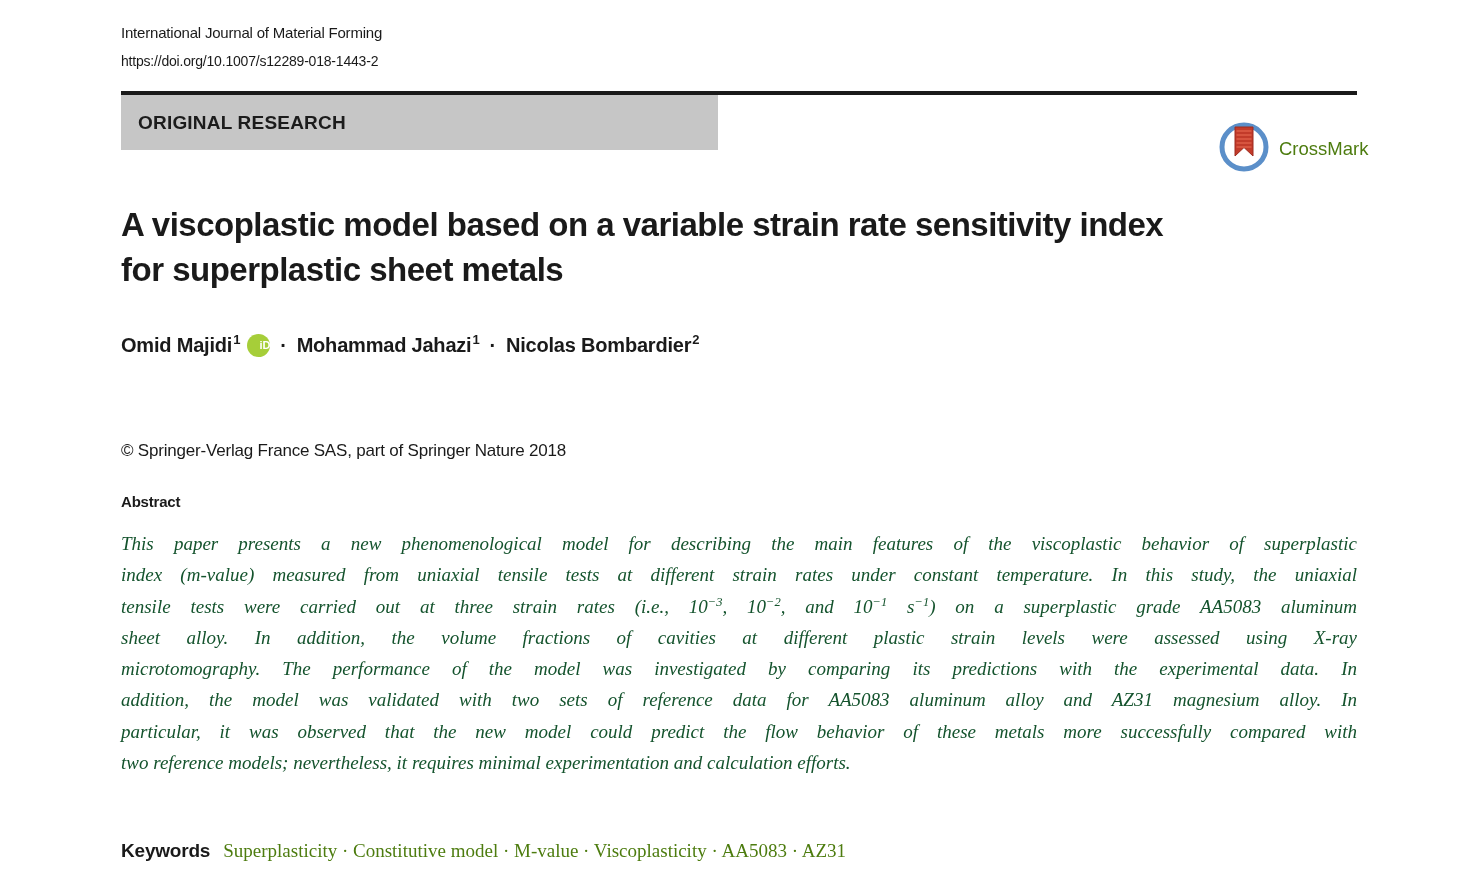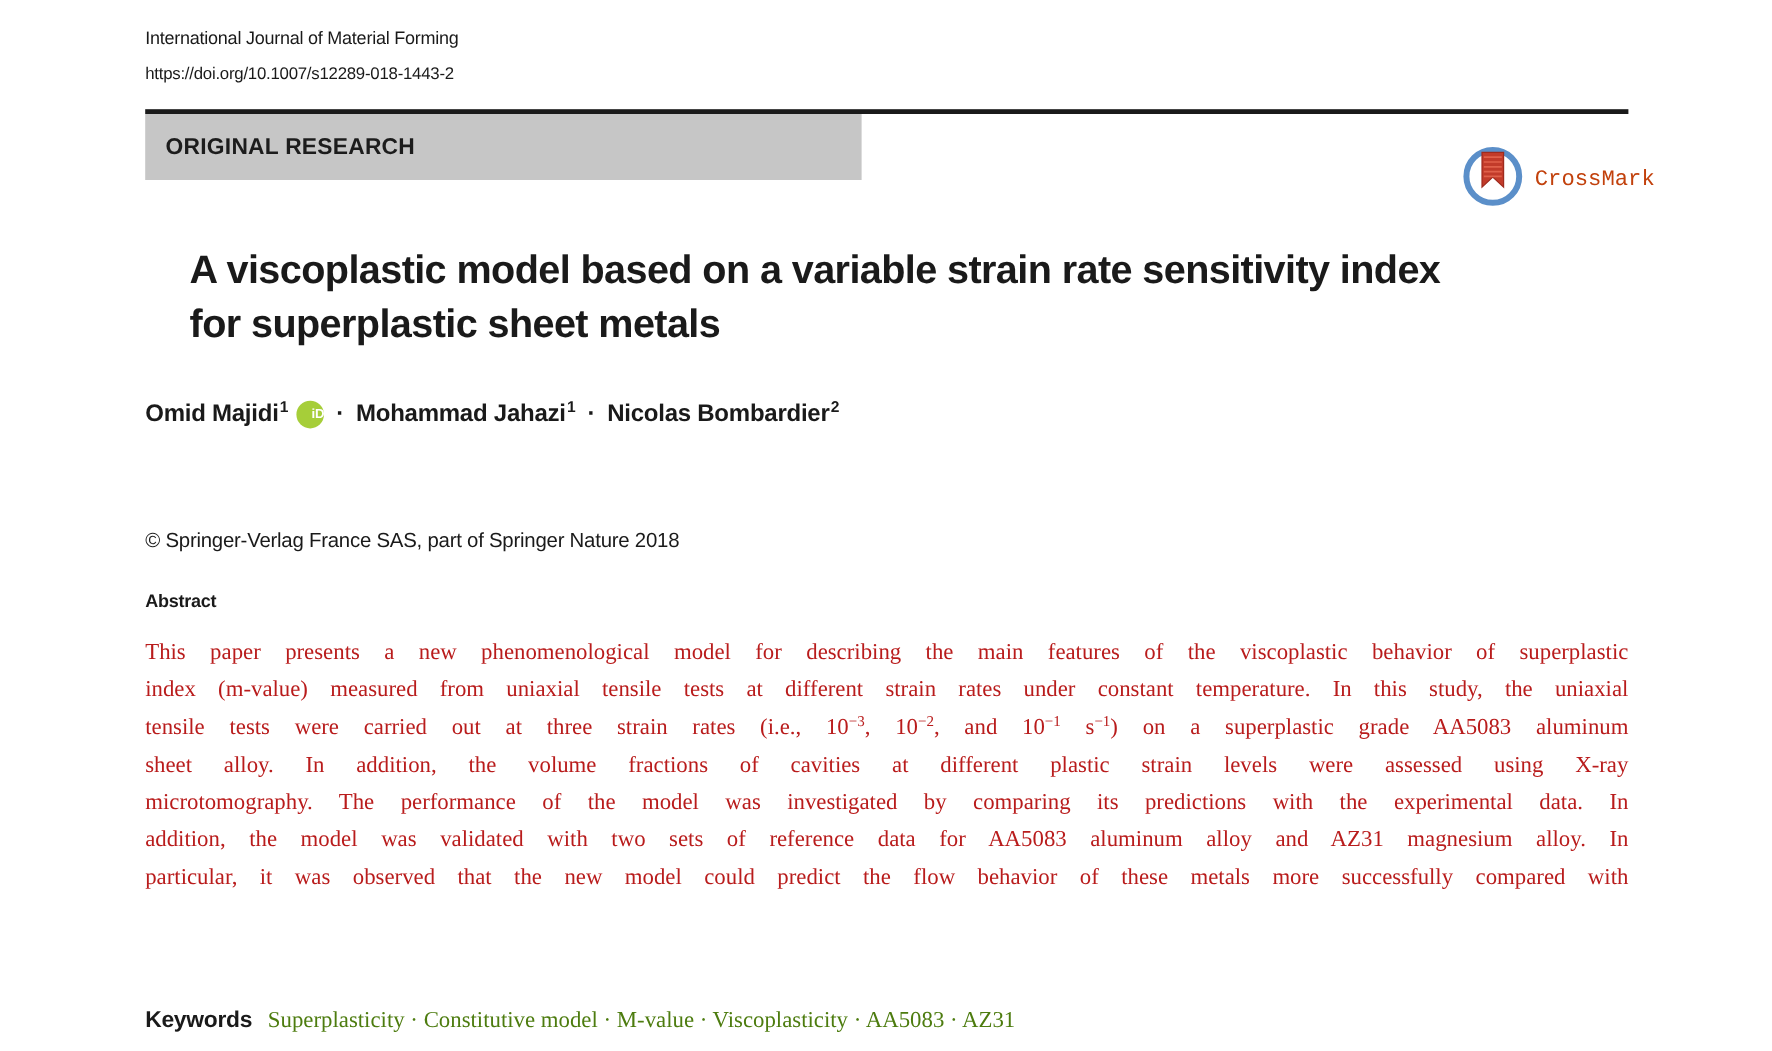--- a/index.html
+++ b/index.html
@@ -30,49 +30,48 @@
   }
   .type-bar span{
     padding-left:17px;font-size:19px;font-weight:bold;letter-spacing:0.2px;color:#1c1c1c;
   }
   .crossmark{
     left:1218px;top:120px;
     display:flex;align-items:center;gap:9px;
     cursor:pointer;
   }
   .crossmark .cm-label{
-    font-family:Liberation Mono, monospace;
-    font-size:18.5px;color:#c2410c;
+    font-family:Liberation Sans, sans-serif;
+    font-size:18.5px;color:#4d7c0f;
   }
   .title{
     left:121px;top:202px;
     font-size:33px;font-weight:bold;line-height:45px;letter-spacing:-0.5px;
     white-space:nowrap;
-    margin-left:37px;
   }
   .authors{
     left:121px;top:334px;
     font-size:20px;font-weight:bold;letter-spacing:-0.2px;
     display:flex;align-items:center;
   }
   .authors sup{font-size:13px;line-height:0;vertical-align:super;margin-left:1px;}
   .authors .sep{margin:0 10px;font-size:20px;}
   .orcid{
     display:inline-block;width:23px;height:23px;border-radius:50%;
     background:var(--orcid-green);color:#ffffff;
     font-size:11px;font-weight:bold;line-height:23px;text-align:right;
     margin-left:7px;cursor:pointer;
   }
   .received{left:121px;top:412px;font-size:17px;letter-spacing:-0.2px;line-height:26px;}
   .copyright{left:121px;top:438px;font-size:17px;letter-spacing:-0.2px;line-height:26px;}
   .abs-head{left:121px;top:493px;font-size:15px;font-weight:bold;letter-spacing:-0.2px;}
   .abstract-body{
     left:121px;top:528px;width:1236px;
     font-family:"Liberation Serif",serif;
-    font-size:19px;color:#b91c1c;
+    font-size:19px;color:#14532d;font-style:italic;
   }
   .abs-line{
     text-align:justify;text-align-last:justify;
     line-height:31.3px;height:31.3px;white-space:normal;
   }
   .abs-line.last{text-align:left;text-align-last:left;}
   .abs-line sup{font-size:12.5px;line-height:0;}
   .keywords{
     left:121px;top:840px;font-size:19px;
     display:flex;align-items:baseline;
@@ -129,20 +128,21 @@
 
   <div class="abs abs-head">Abstract</div>
   <div class="abs abstract-body">
       <div class="abs-line">This paper presents a new phenomenological model for describing the main features of the viscoplastic behavior of superplastic</div>
       <div class="abs-line">index (m-value) measured from uniaxial tensile tests at different strain rates under constant temperature. In this study, the uniaxial</div>
       <div class="abs-line">tensile tests were carried out at three strain rates (i.e., 10<sup>−3</sup>, 10<sup>−2</sup>, and 10<sup>−1</sup> s<sup>−1</sup>) on a superplastic grade AA5083 aluminum</div>
       <div class="abs-line">sheet alloy. In addition, the volume fractions of cavities at different plastic strain levels were assessed using X-ray</div>
       <div class="abs-line">microtomography. The performance of the model was investigated by comparing its predictions with the experimental data. In</div>
       <div class="abs-line">addition, the model was validated with two sets of reference data for AA5083 aluminum alloy and AZ31 magnesium alloy. In</div>
       <div class="abs-line">particular, it was observed that the new model could predict the flow behavior of these metals more successfully compared with</div>
+      <div class="abs-line last">two reference models; nevertheless, it requires minimal experimentation and calculation efforts.</div>
     </div>
 
   <div class="abs keywords">
     <span class="kw-label">Keywords</span>
     <span class="kw-items">Superplasticity · Constitutive model · M-value · Viscoplasticity · AA5083 · AZ31</span>
   </div>
 
 </div>
 
 </body></html>

